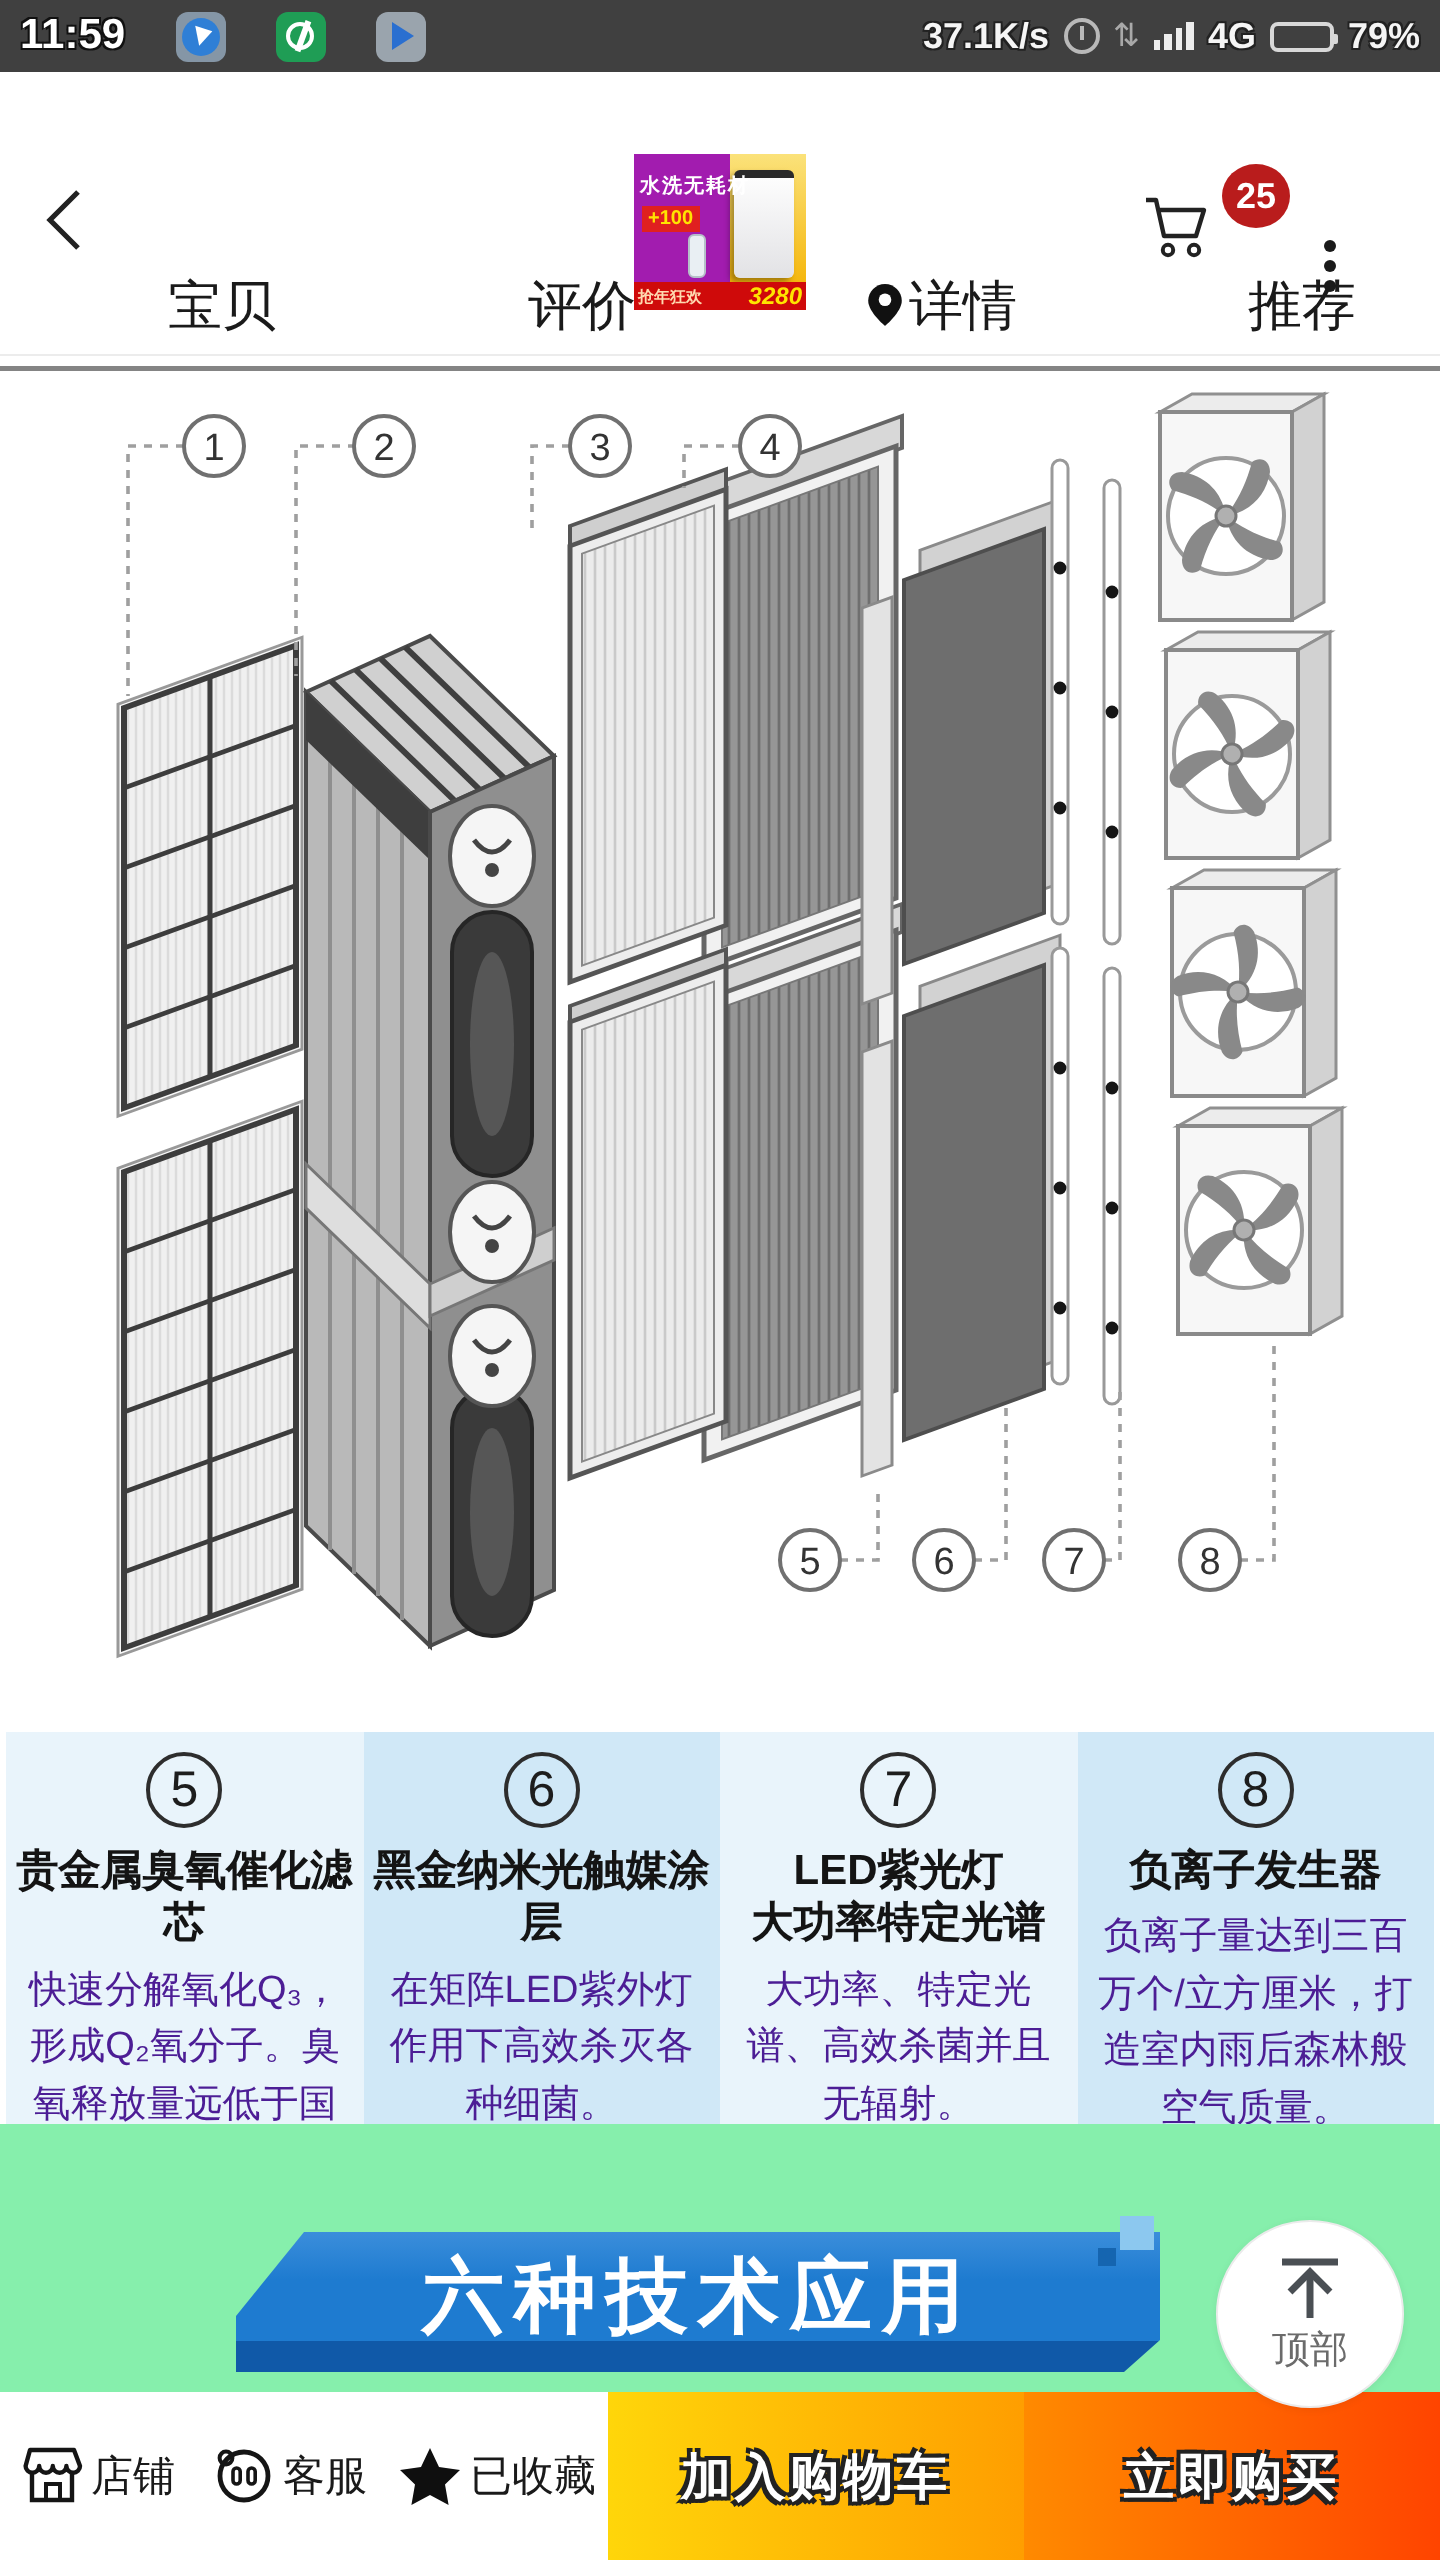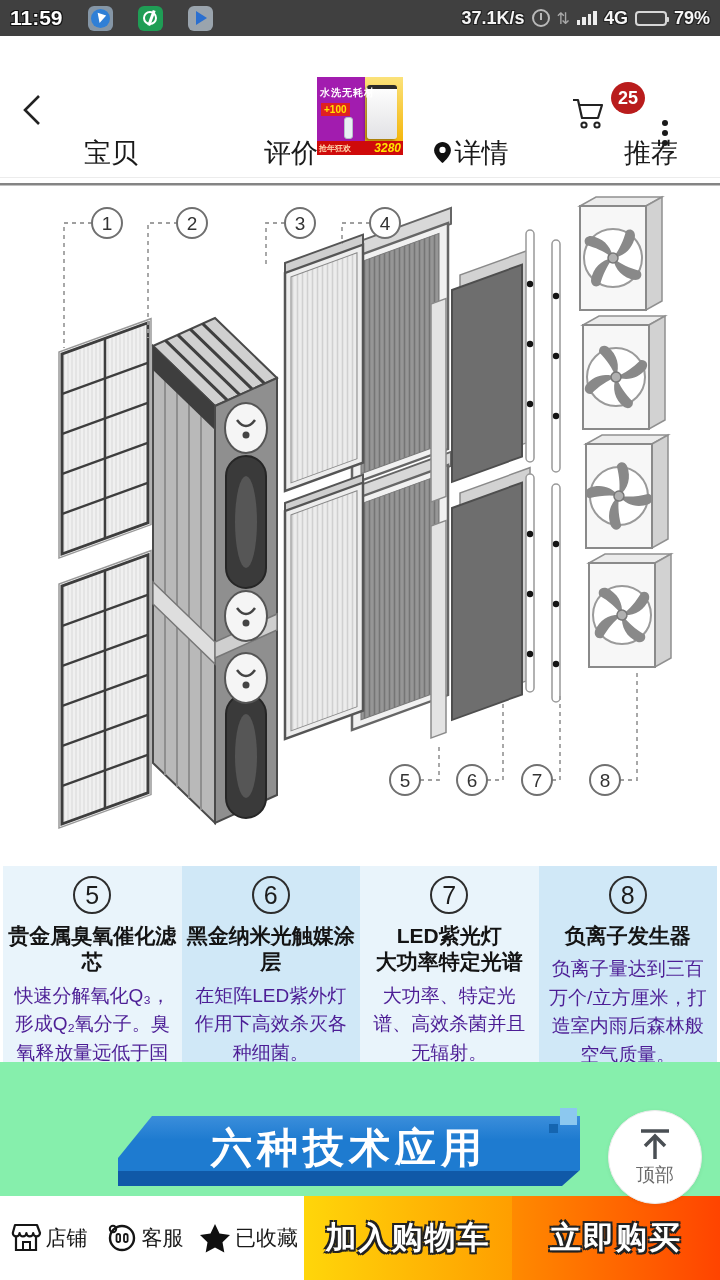--- a/index.html
+++ b/index.html
@@ -107,21 +107,21 @@
     display:flex; flex-direction:column; align-items:center; justify-content:center;margin-top:48px; }
   .topbtn .lbl { font-size:19px; color:#6b6b6b; margin-top:1px; }
 
   
   .bottombar { height:84px; display:flex; }
   .bb-item { width:96px; display:flex; flex-direction:row; align-items:center;
     justify-content:center; gap:3px; background:#fff; }
   .bb-item.wide { width:112px; }
   .bb-item .lbl { font-size:21px; color:#1a1a1a; }
   .bb-btn { flex:1; display:flex; align-items:center; justify-content:center;
-    color:#fff; font-size:31px; font-weight:bold; letter-spacing:2px;
+    color:#fff; font-size:25px; font-weight:bold; letter-spacing:2px;
     text-shadow:-2px -2px 0 #222,2px -2px 0 #222,-2px 2px 0 #222,2px 2px 0 #222,0 2px 0 #222; }
   .bb-cart { background:linear-gradient(90deg,#ffd60a,#ff9e00); }
   .bb-buy  { background:linear-gradient(90deg,#ff8a00,#ff4400); }
 </style>
 </head>
 <body>
 
 <div class="statusbar">
   <div class="sb-left">
     <span class="sb-time">11:59</span>

